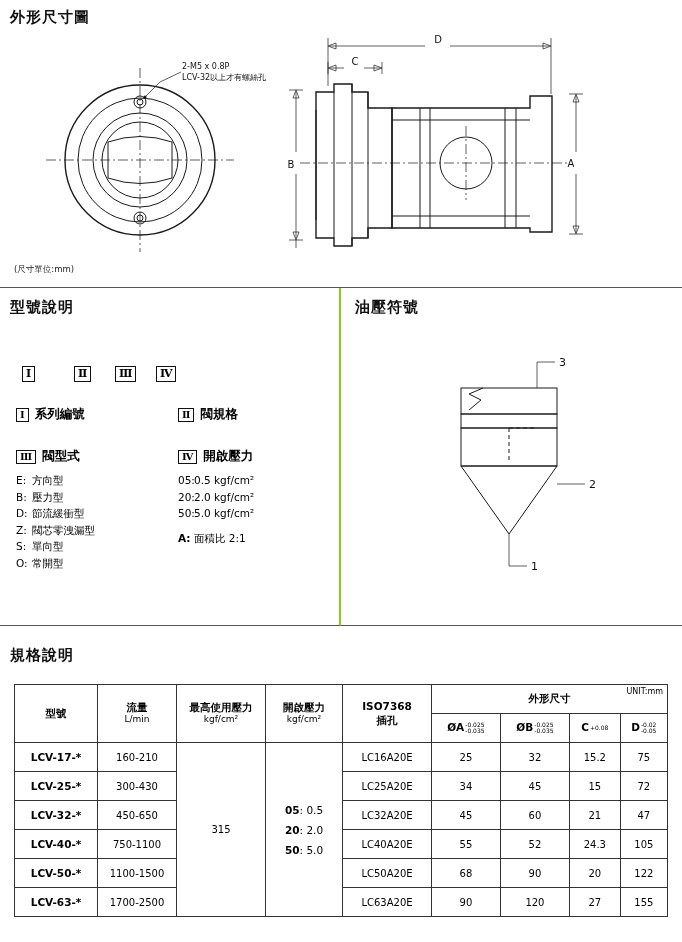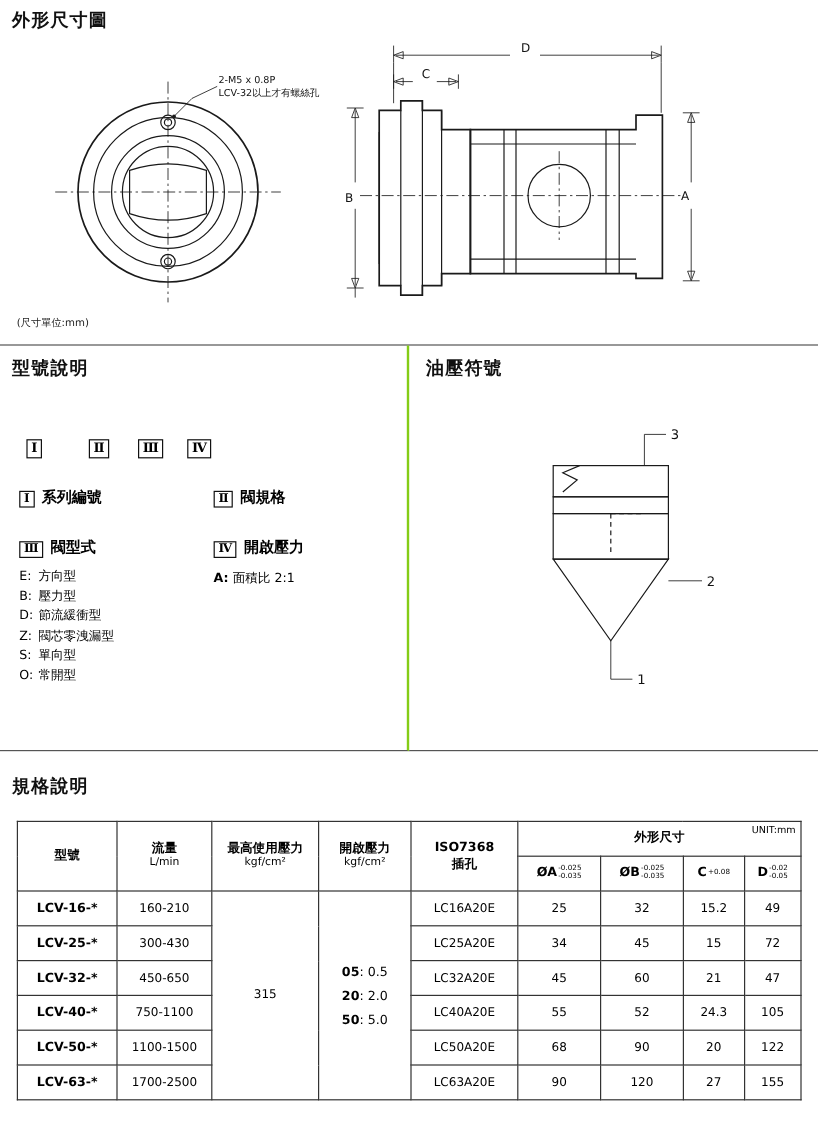--- a/index.html
+++ b/index.html
@@ -344,20 +344,25 @@
         <li><span class="k">Z:</span><span>閥芯零洩漏型</span></li>
         <li><span class="k">S:</span><span>單向型</span></li>
         <li><span class="k">O:</span><span>常開型</span></li>
       </ul>
     </div>
 
     <div class="blk b4">
       <div class="blk-head">
         <span class="rnm">Ⅳ</span><span>開啟壓力</span>
       </div>
+      <ul>
+        <li><span class="k">05:</span><span>0.5 kgf/cm²</span></li>
+        <li><span class="k">20:</span><span>2.0 kgf/cm²</span></li>
+        <li><span class="k">50:</span><span>5.0 kgf/cm²</span></li>
+      </ul>
       <div class="area">
         <b>A:</b>
         <span>面積比 2:1</span>
       </div>
     </div>
   </div>
 
   <div class="sec-sym">
     <div class="sec-title sym-title">油壓符號</div>
 
@@ -436,33 +441,33 @@
           <th>
             <span>C</span><span class="tol">+0.08</span>
           </th>
           <th>
             <span>D</span><span class="tol"><span>-0.02</span><br><span>-0.05</span></span>
           </th>
         </tr>
       </thead>
       <tbody>
         <tr>
-          <td class="model">LCV-16-*</td>
+          <td class="model">LCV-17-*</td>
           <td>160-210</td>
           <td rowspan="6">315</td>
           <td rowspan="6" class="openvals">
             <div><b>05</b><span>: 0.5</span></div>
             <div><b>20</b><span>: 2.0</span></div>
             <div><b>50</b><span>: 5.0</span></div>
           </td>
           <td>LC16A20E</td>
           <td>25</td>
           <td>32</td>
           <td>15.2</td>
-          <td>49</td>
+          <td>75</td>
         </tr>
         <tr>
           <td class="model">LCV-25-*</td>
           <td>300-430</td>
           <td>LC25A20E</td>
           <td>34</td>
           <td>45</td>
           <td>15</td>
           <td>72</td>
         </tr>

